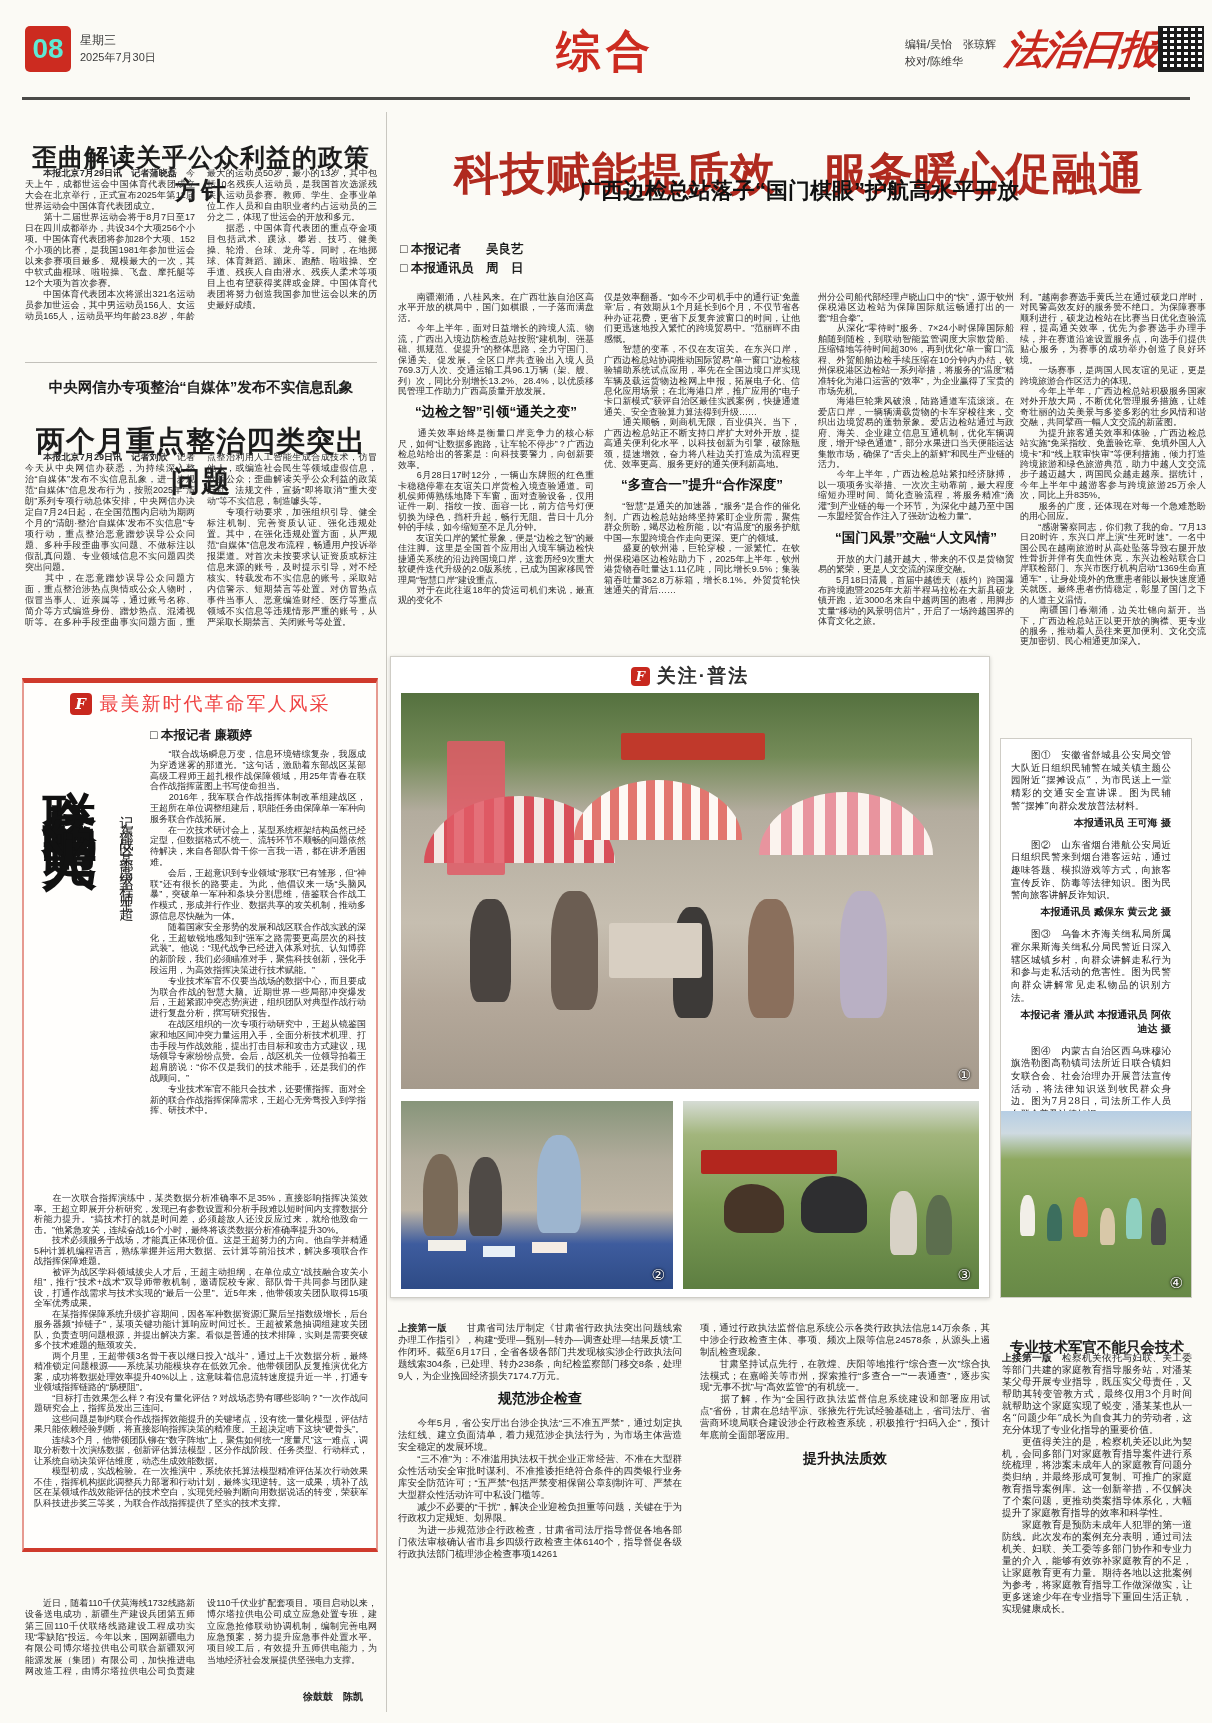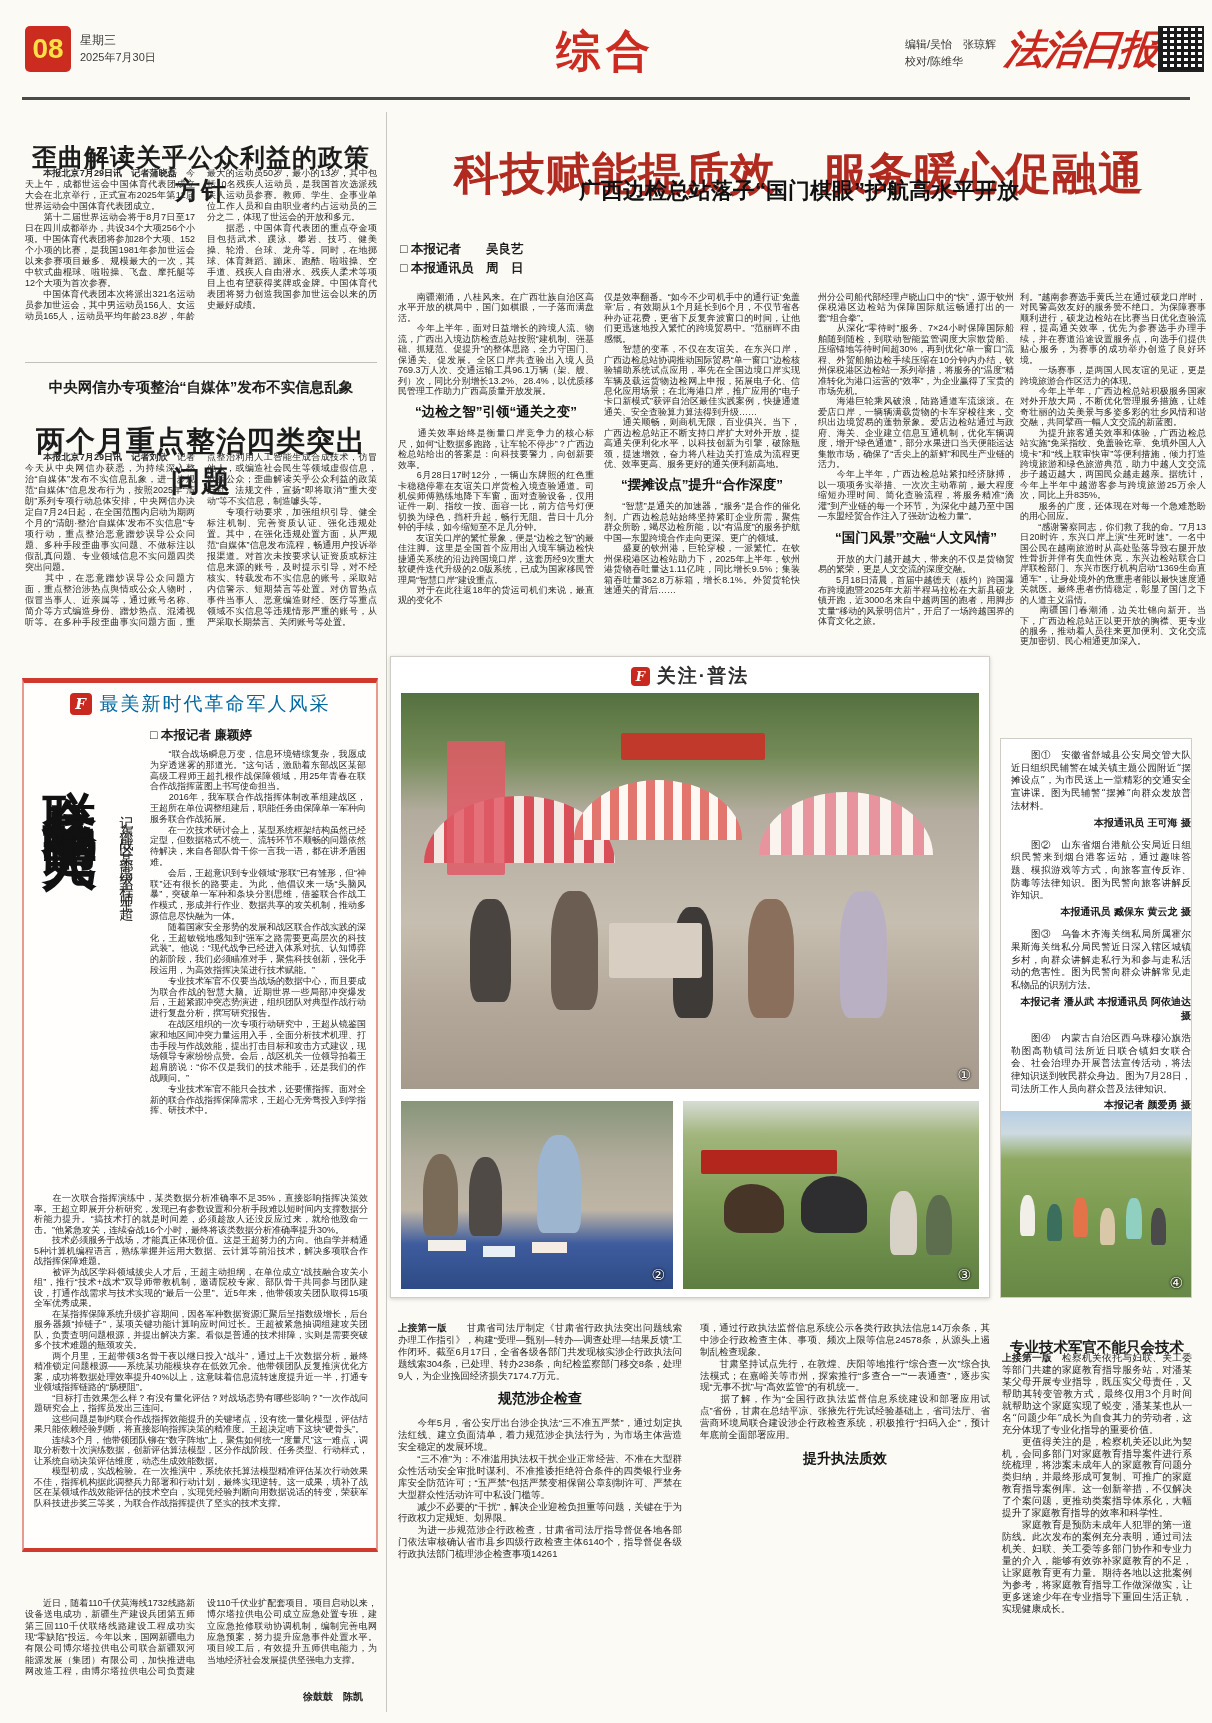--- a/index.html
+++ b/index.html
@@ -1,21 +1,21 @@
 <!DOCTYPE html>
 <html><head>
 <meta charset="utf-8">
 <style>
   html,body{margin:0;padding:0;background:#dddbd4;}
   .sheet{position:relative;width:1212px;height:1723px;margin:0 auto;background:#fbfaf5;
          font-family:"Liberation Sans","DejaVu Sans",sans-serif;color:#1c1c1c;overflow:hidden;}
   .abs{position:absolute;}
   
   .pagenum{left:25px;top:26px;width:46px;height:46px;background:#cc2b20;border-radius:5px;
-           color:#fde047;font-size:28px;font-weight:bold;display:flex;align-items:center;justify-content:center;}
+           color:#5eead4;font-size:28px;font-weight:bold;display:flex;align-items:center;justify-content:center;}
   .weekday{left:80px;top:32px;font-size:12px;color:#3a3a3a;}
   .dateline{left:80px;top:50px;font-size:11px;color:#3a3a3a;}
   .section-title{left:0;right:0;top:22px;text-align:center;font-size:44px;font-weight:900;
                  color:#cc2b20;letter-spacing:6px;}
   .editors{left:905px;top:36px;font-size:11px;color:#333;line-height:17px;}
   .masthead{left:1005px;top:22px;width:150px;font-size:40px;font-weight:bold;color:#c8281e;
             font-family:"DejaVu Serif",serif;font-style:italic;transform:skewX(-6deg);letter-spacing:-2px;white-space:nowrap;}
   .qr{left:1158px;top:26px;width:46px;height:46px;background:#fff;border:2px solid #222;box-sizing:border-box;
       background-image:repeating-linear-gradient(0deg,#1a1a1a 0 3px,transparent 3px 6px),
                        repeating-linear-gradient(90deg,#1a1a1a 0 3px,transparent 3px 7px);}
@@ -32,21 +32,21 @@
   .hr-1{left:25px;top:362px;width:352px;}
   .a2-kicker{left:25px;top:378px;width:352px;text-align:center;font-size:14.5px;font-weight:bold;}
   .a2-title{left:25px;top:398px;width:352px;text-align:center;font-size:29px;font-weight:900;letter-spacing:1px;}
   .a2-body{left:25px;top:452px;width:352px;height:176px;font-size:9px;line-height:1.22;}
   
   .fbox{left:22px;top:678px;width:356px;height:874px;background:#fffefc;box-sizing:border-box;
         border:2px solid #e69a90;border-top:5px solid #cf3a2c;border-bottom:4px solid #cf3a2c;}
   .fbox .banner{position:absolute;left:0;right:0;top:8px;display:flex;justify-content:center;align-items:center;gap:8px;}
   .logo-cube{width:22px;height:22px;background:#c8281e;border-radius:4px;color:#fff;font-weight:bold;
              font-style:italic;font-family:"DejaVu Serif",serif;font-size:15px;display:flex;align-items:center;justify-content:center;}
-  .banner-text{font-size:19px;color:#0369a1;letter-spacing:2px;}
+  .banner-text{font-size:19px;color:#ef4444;letter-spacing:2px;}
   .f-byline{position:absolute;left:126px;top:44px;font-size:12.5px;font-weight:bold;}
   .vh-big{position:absolute;left:14px;top:64px;height:510px;writing-mode:vertical-rl;
           font-size:54px;font-weight:900;letter-spacing:7px;color:#111;line-height:1.2;}
   .vh-sub{position:absolute;left:94px;top:122px;height:400px;writing-mode:vertical-rl;
           font-size:14px;font-weight:500;letter-spacing:7px;color:#222;}
   .f-body-top{position:absolute;left:126px;top:66px;width:216px;height:440px;font-size:9px;line-height:1.2;}
   .f-body-bottom{position:absolute;left:10px;top:510px;width:334px;height:348px;font-size:9px;line-height:1.17;}
   
   .pw-title{left:25px;top:1566px;width:352px;text-align:center;font-size:21px;font-weight:900;letter-spacing:1px;}
   .pw-body{left:25px;top:1598px;width:352px;height:102px;font-size:9px;line-height:1.26;}
@@ -71,21 +71,21 @@
   .photo2{left:10px;top:444px;width:272px;height:188px;
           background:linear-gradient(180deg,#87957a 0%,#b2ac9c 32%,#beb5a5 58%,#3e5c9e 76%,#2e4b86 100%);}
   .photo3{left:292px;top:444px;width:296px;height:188px;
           background:linear-gradient(180deg,#d6dcd5 0%,#a2b57c 18%,#7d9c55 55%,#5d7e41 100%);}
   .photo4{position:absolute;left:0;right:0;bottom:0;height:186px;
           background:linear-gradient(180deg,#b6cee4 0%,#cedae1 12%,#8fa961 26%,#789a4f 60%,#688947 100%);}
   .badge{position:absolute;right:8px;bottom:5px;color:#fff;font-size:15px;text-shadow:0 0 3px #000,0 0 2px #000;}
   .deco{position:absolute;}
   
   .capbox{left:1000px;top:738px;width:192px;height:560px;background:#fff;border:1px solid #cfcdc6;box-sizing:border-box;}
-  .caps{position:absolute;left:10px;right:0;top:10px;}
+  .caps{position:absolute;left:10px;right:20px;top:10px;}
   .cap{font-family:"DejaVu Serif",serif;font-size:9.5px;line-height:1.34;text-align:justify;white-space:pre-line;color:#222;margin:0;}
   .cap-credit{font-family:"DejaVu Serif",serif;font-size:10px;font-weight:bold;text-align:right;margin:3px 0 9px;}
   
   .gcol{position:absolute;top:1322px;height:392px;overflow:hidden;}
   .gc1{left:398px;width:284px;} .gc2{left:700px;width:290px;}
   .gcol .bodytext{font-size:9.5px;line-height:1.25;}
   .gcol .subhead{font-size:14px;margin:9px 0;}
   
   .fam-title{left:1002px;top:1326px;width:190px;text-align:center;font-size:14.5px;font-weight:900;white-space:nowrap;}
   .fam-body{left:1002px;top:1352px;width:190px;height:360px;font-family:"DejaVu Serif",serif;
@@ -168,21 +168,21 @@
     <h3 class="subhead">“边检之智”引领“通关之变”</h3>
     <p class="bodytext">　　通关效率始终是衡量口岸竞争力的核心标尺，如何“让数据多跑路，让车轮不停步”？广西边检总站给出的答案是：向科技要警力，向创新要效率。
 　　6月28日17时12分，一辆山东牌照的红色重卡稳稳停靠在友谊关口岸货检入境查验通道。司机侯师傅熟练地降下车窗，面对查验设备，仅用证件一刷、指纹一按、面容一比，前方信号灯便切换为绿色，挡杆升起，畅行无阻。昔日十几分钟的手续，如今缩短至不足几分钟。
 　　友谊关口岸的繁忙景象，便是“边检之智”的最佳注脚。这里是全国首个应用出入境车辆边检快捷通关系统的沿边跨国境口岸，这套历经9次重大软硬件迭代升级的2.0版系统，已成为国家移民管理局“智慧口岸”建设重点。
 　　对于在此往返18年的货运司机们来说，最直观的变化不</p>
   </div>
   <div class="mcol mc2">
     <p class="bodytext">仅是效率翻番。“如今不少司机手中的通行证‘免盖章’后，有效期从1个月延长到6个月，不仅节省各种办证花费，更省下反复奔波窗口的时间，让他们更迅速地投入繁忙的跨境贸易中。”范丽晖不由感慨。
 　　智慧的变革，不仅在友谊关。在东兴口岸，广西边检总站协调推动国际贸易“单一窗口”边检核验辅助系统试点应用，率先在全国边境口岸实现车辆及载运货物边检网上申报，拓展电子化、信息化应用场景；在北海港口岸，推广应用的“电子卡口新模式”获评自治区最佳实践案例，快捷通道通关、安全查验算力算法得到升级……
 　　通关顺畅，则商机无限，百业俱兴。当下，广西边检总站正不断支持口岸扩大对外开放，提高通关便利化水平，以科技创新为引擎，破除瓶颈，提速增效，奋力将八桂边关打造成为流程更优、效率更高、服务更好的通关便利新高地。</p>
-    <h3 class="subhead">“摆摊设点”提升“合作深度”</h3>
+    <h3 class="subhead">“多查合一”提升“合作深度”</h3>
     <p class="bodytext">　　“智慧”是通关的加速器，“服务”是合作的催化剂。广西边检总站始终坚持紧盯企业所需，聚焦群众所盼，竭尽边检所能，以“有温度”的服务护航中国—东盟跨境合作走向更深、更广的领域。
 　　盛夏的钦州港，巨轮穿梭，一派繁忙。在钦州保税港区边检站助力下，2025年上半年，钦州港货物吞吐量达1.11亿吨，同比增长9.5%；集装箱吞吐量362.8万标箱，增长8.1%。外贸货轮快速通关的背后……</p>
   </div>
   <div class="mcol mc3">
     <p class="bodytext">州分公司船代部经理卢晓山口中的“快”，源于钦州保税港区边检站为保障国际航运畅通打出的一套“组合拳”。
 　　从深化“零待时”服务、7×24小时保障国际船舶随到随检，到联动智能监管调度大宗散货船、压缩锚地等待时间超30%，再到优化“单一窗口”流程、外贸船舶边检手续压缩在10分钟内办结，钦州保税港区边检站一系列举措，将服务的“温度”精准转化为港口运营的“效率”，为企业赢得了宝贵的市场先机。
 　　海港巨轮乘风破浪，陆路通道车流滚滚。在爱店口岸，一辆辆满载货物的卡车穿梭往来，交织出边境贸易的蓬勃景象。爱店边检站通过与政府、海关、企业建立信息互通机制，优化车辆调度，增开“绿色通道”，部分水果进口当天便能运达集散市场，确保了“舌尖上的新鲜”和民生产业链的活力。
 　　今年上半年，广西边检总站紧扣经济脉搏，以一项项务实举措、一次次主动靠前，最大程度缩短办理时间、简化查验流程，将服务精准“滴灌”到产业链的每一个环节，为深化中越乃至中国—东盟经贸合作注入了强劲“边检力量”。</p>
     <h3 class="subhead">“国门风景”交融“人文风情”</h3>
     <p class="bodytext">　　开放的大门越开越大，带来的不仅是货物贸易的繁荣，更是人文交流的深度交融。

